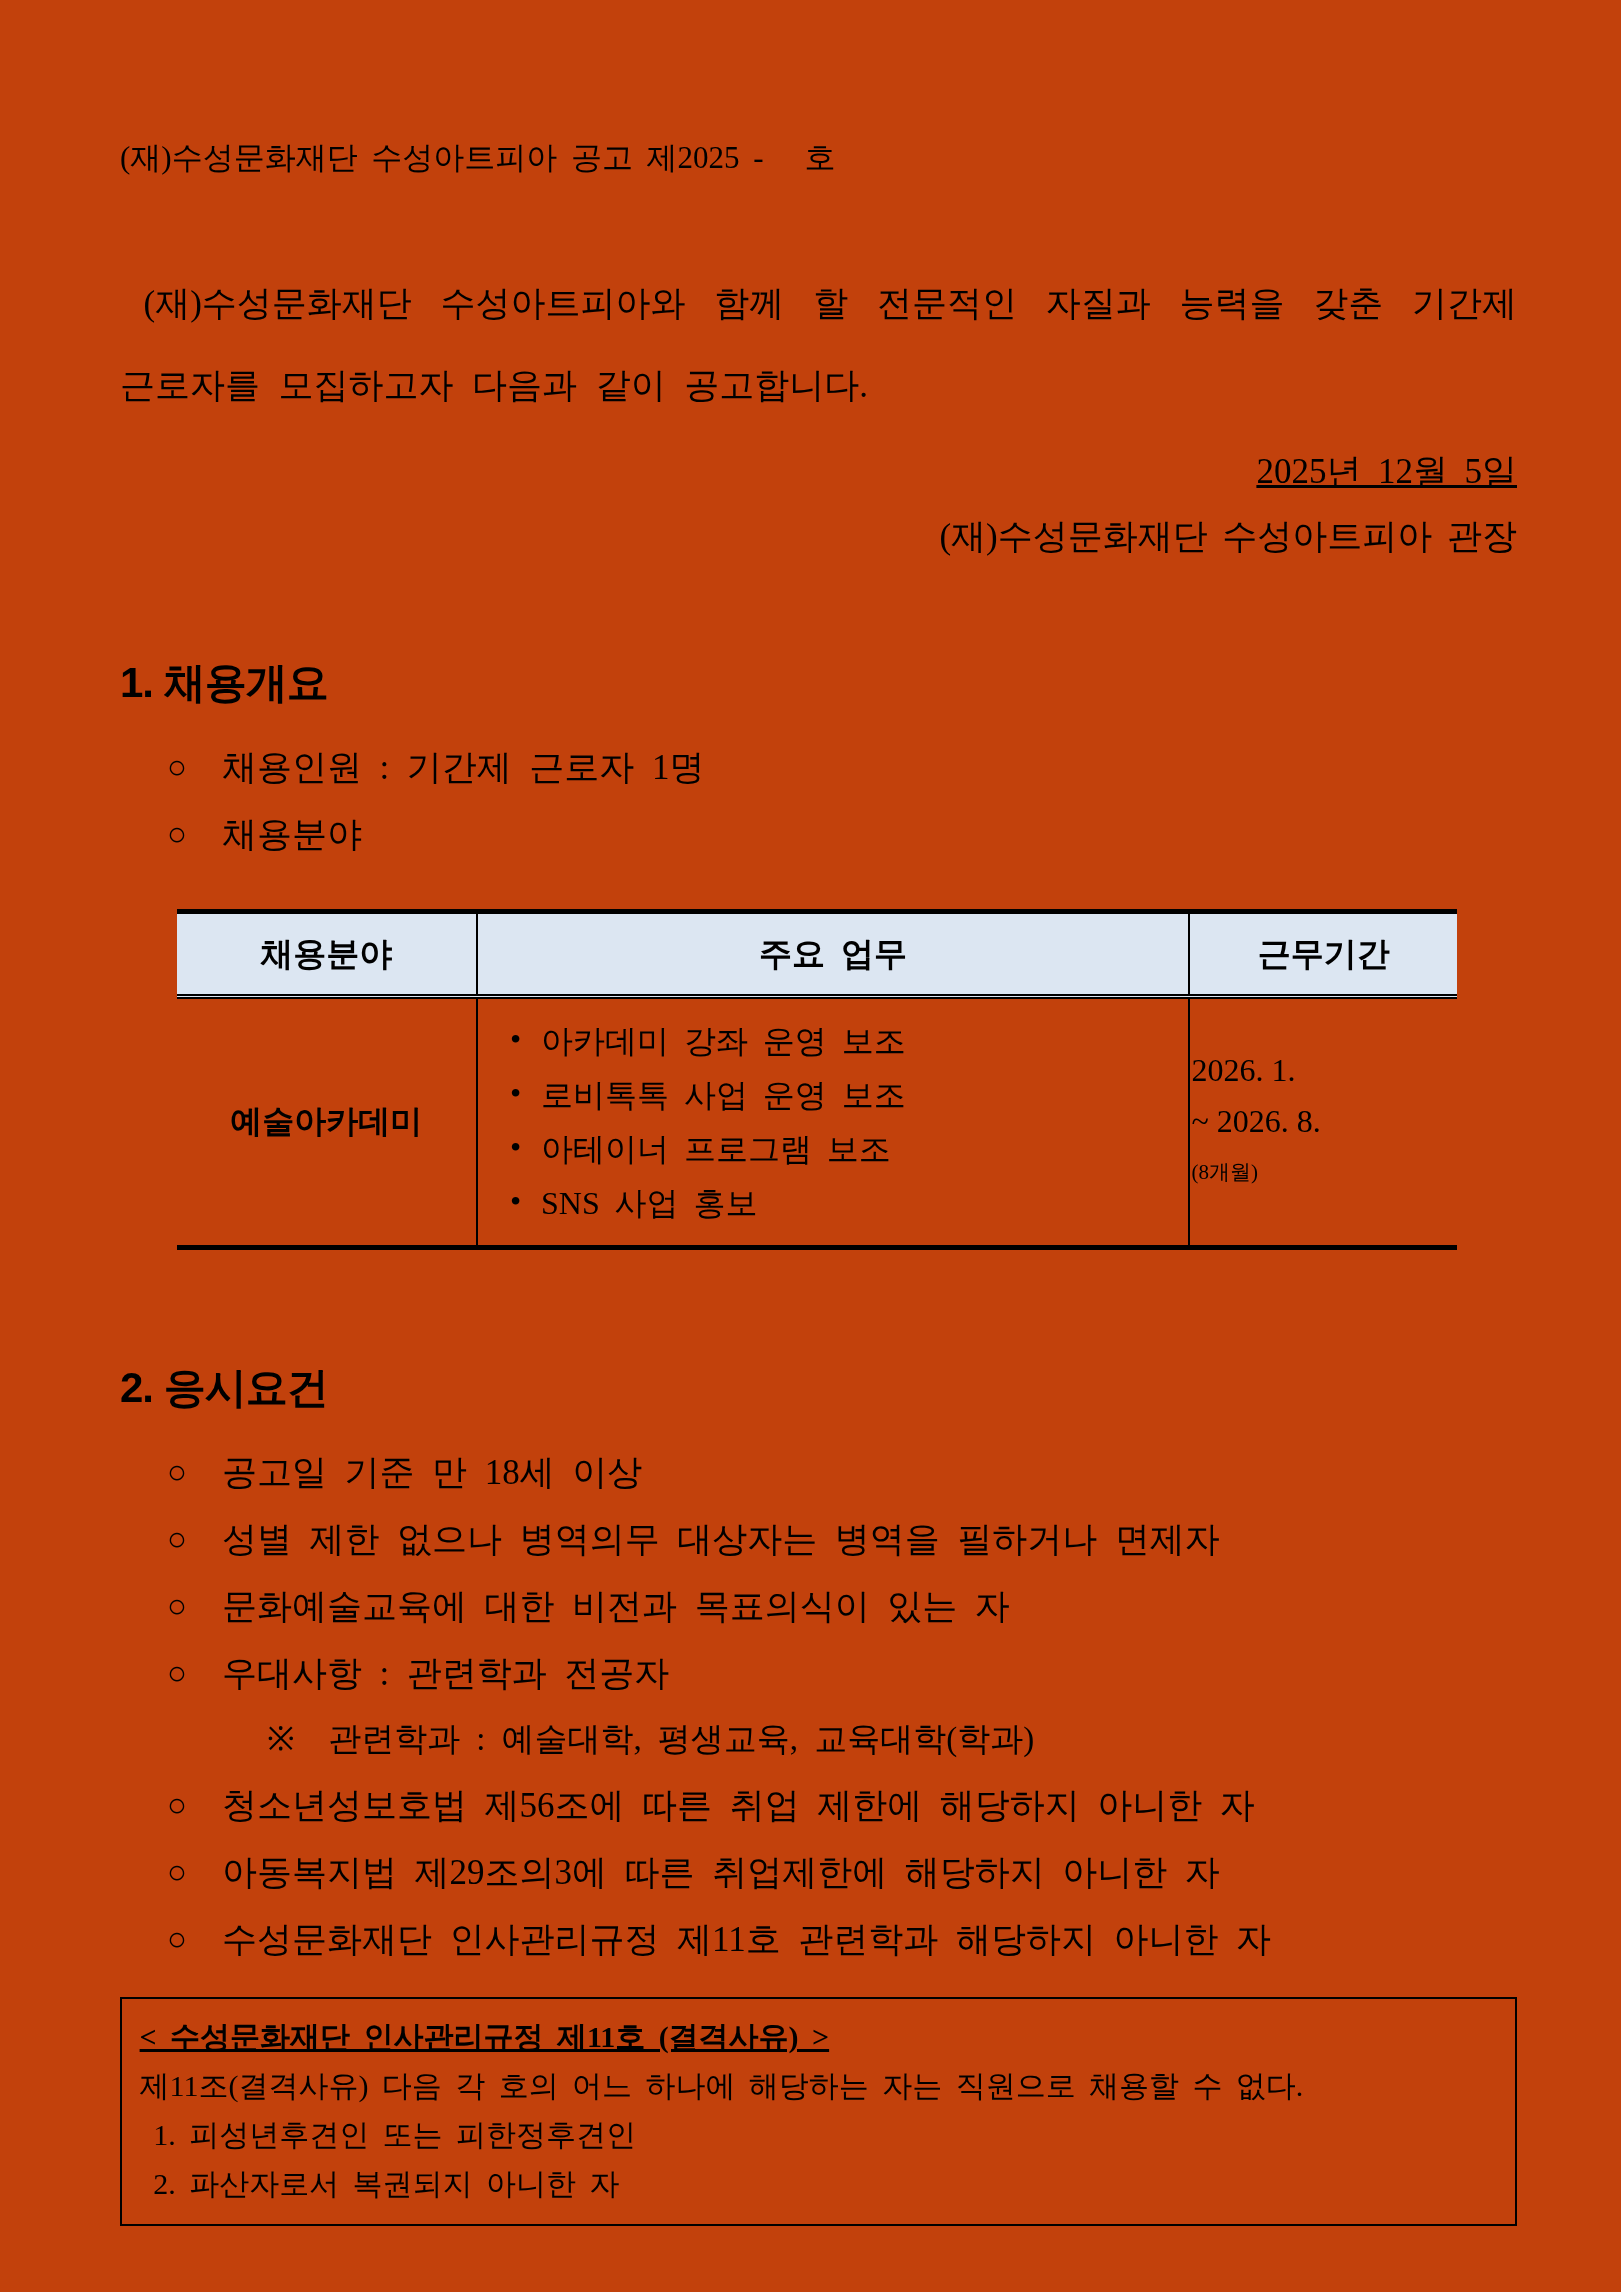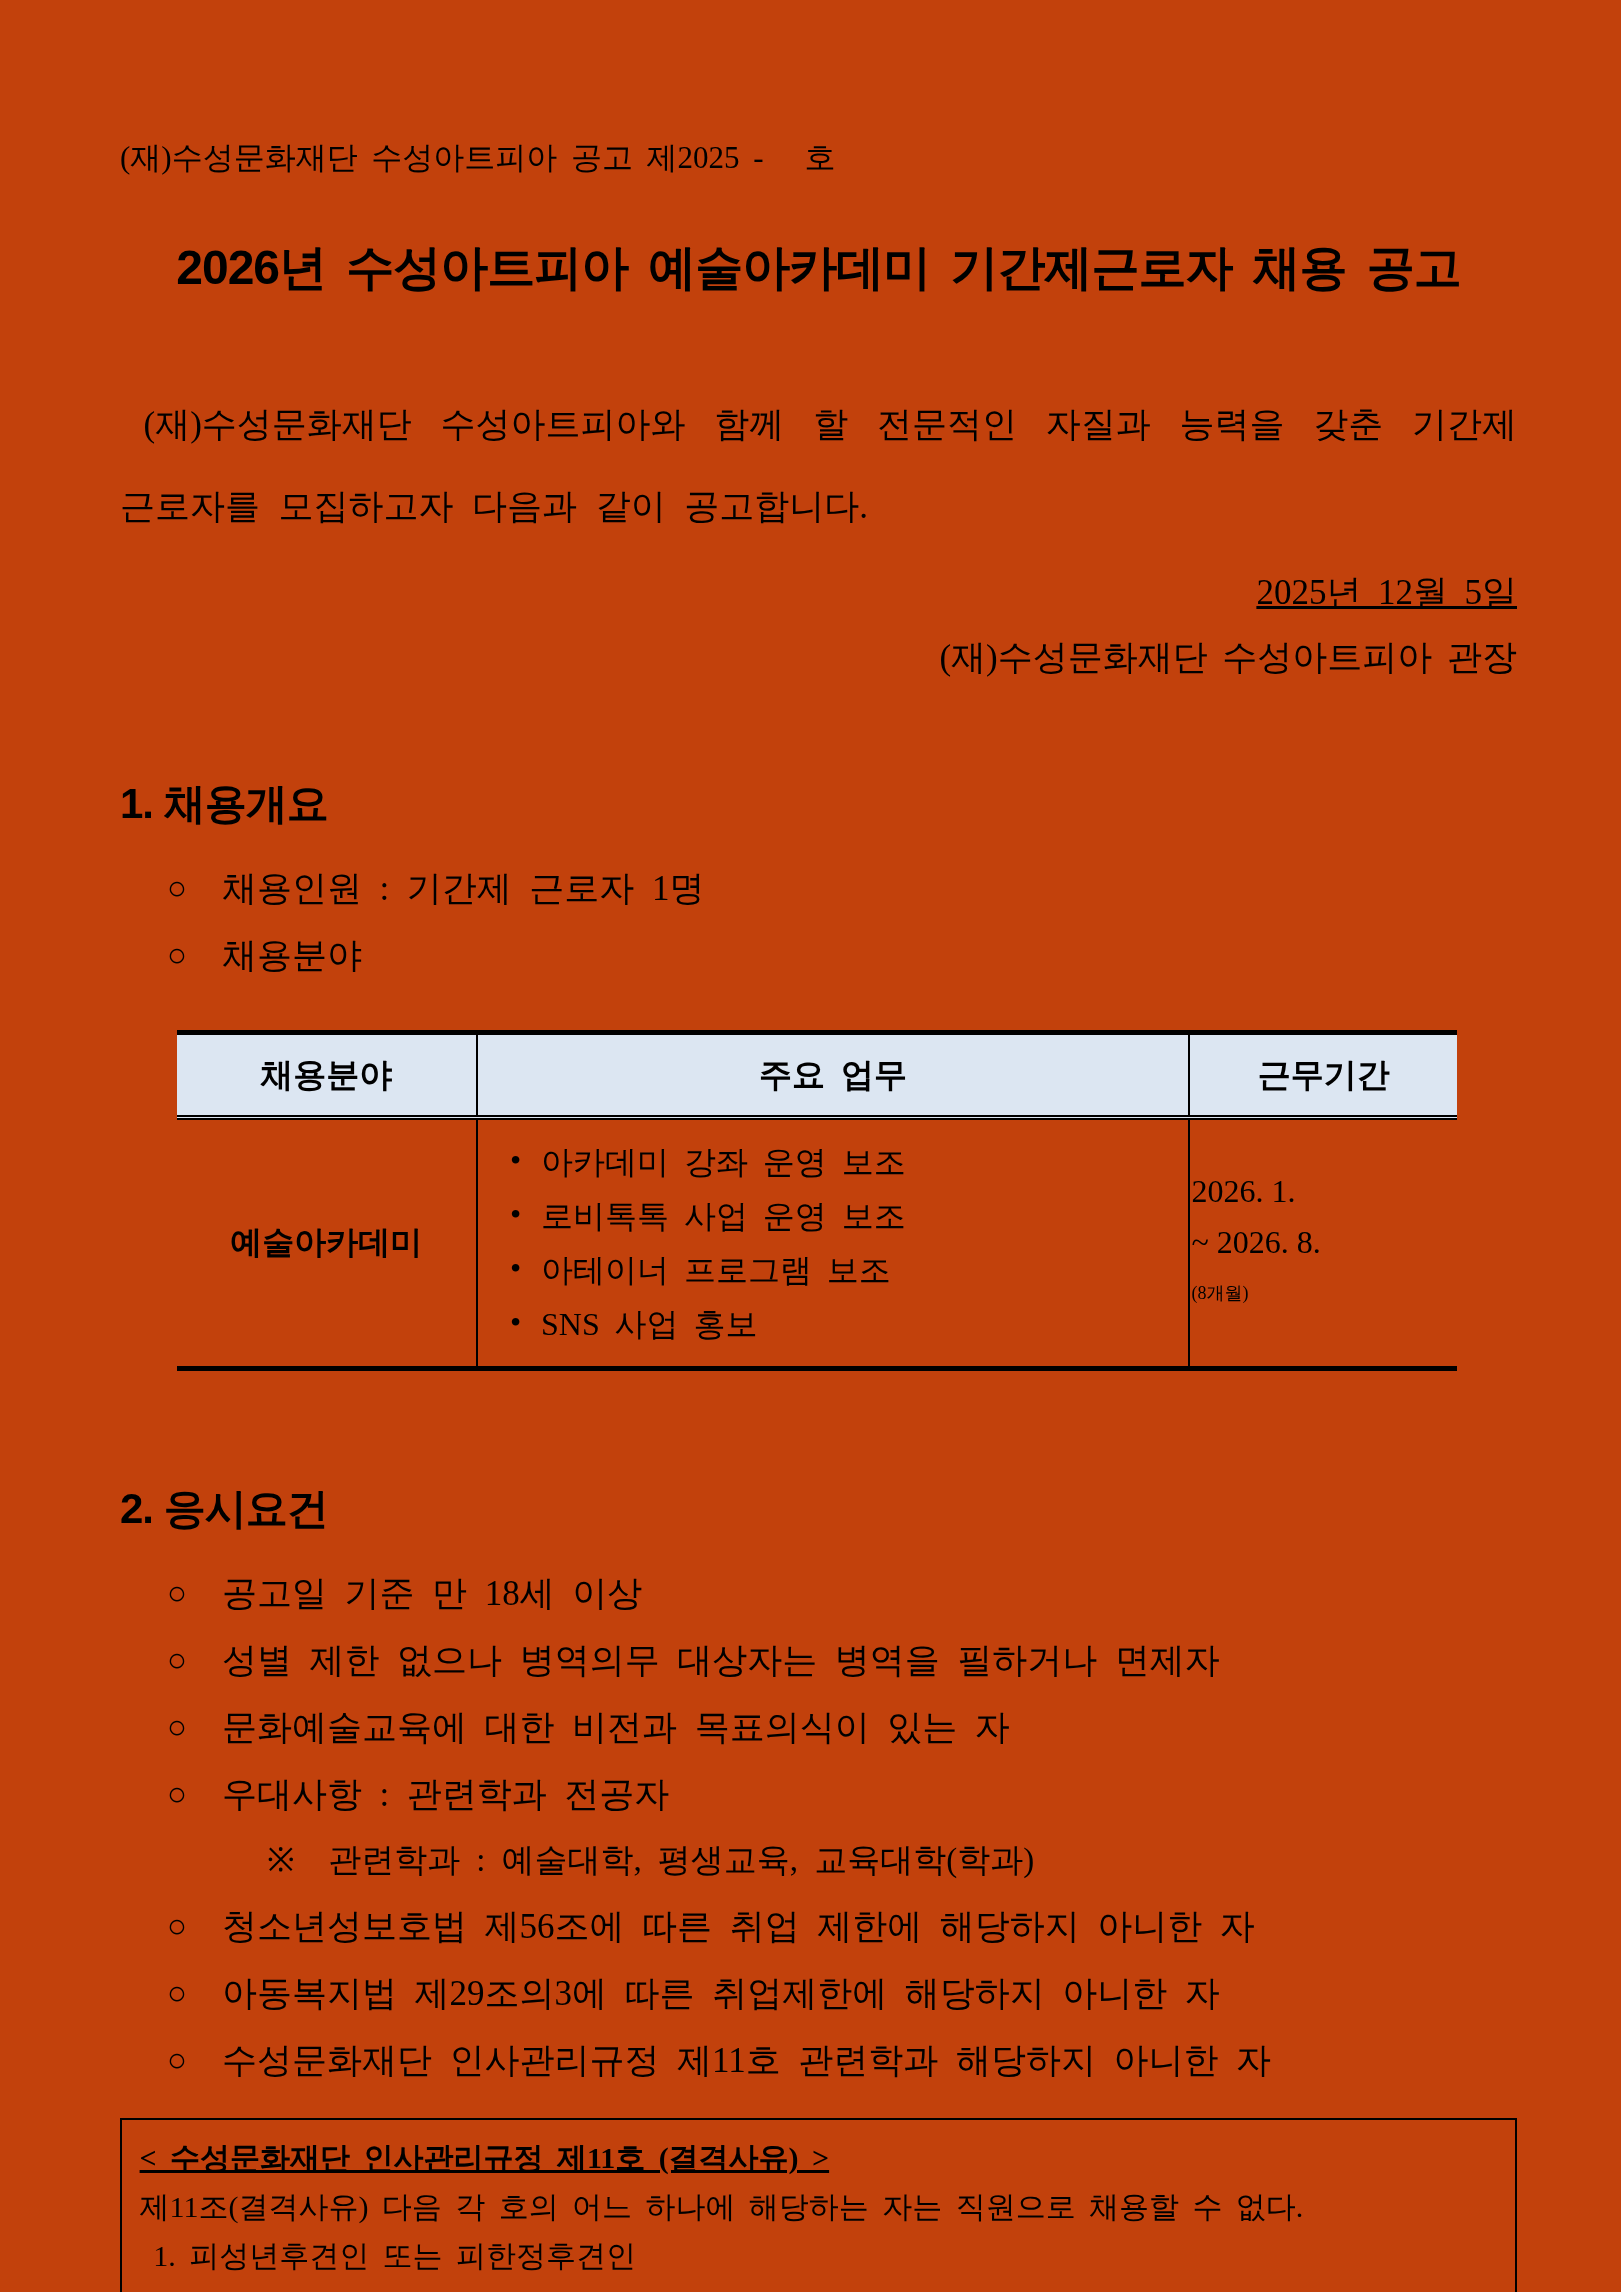--- a/index.html
+++ b/index.html
@@ -104,21 +104,21 @@
   .jobs-table td {
     vertical-align: middle;
     height: 202px;
   }
   .jobs-table th + th, .jobs-table td + td { border-left: 2px solid #000; }
   .cell-field { text-align: center; font-weight: bold; font-size: 32px; }
   .duty-list  { padding: 13.7px 0 13.7px 25.5px; }
   .duty-item  { position: relative; padding-left: 37px; line-height: 54px; word-spacing: 6.9px; white-space: nowrap; }
   .duty-item .dot { position: absolute; left: 5.9px; top: -2px; }
   .cell-period { text-align: left; line-height: 51px; margin-left: 8px; }
-  .period-sub  { font-size: 18px; }
+  .period-sub  { font-size: 21px; }
 
   
   .rule-box {
     margin-top: 23.5px;
     border: 2px solid #000;
     padding: 13.7px 21.6px 15.7px 17.6px;
     font-size: 30px;
     line-height: 49px;
     overflow: hidden;
   }
@@ -127,21 +127,20 @@
   .rule-item { padding-left: 13.7px; word-spacing: 5.9px; white-space: nowrap; }
 </style>
 </head>
 <body>
 
 <div class="page">
   <div class="content">
 
     <div class="header-line">(재)수성문화재단 수성아트피아 공고 제2025 -   호</div>
 
-    <div class="doc-title">2026년 수성아트피아 예술아카데미 기간제근로자 채용 공고</div>
 
     <div class="intro">
       <div class="intro-line1">(재)수성문화재단 수성아트피아와 함께 할 전문적인 자질과 능력을 갖춘 기간제</div>
       <div class="intro-line2">근로자를 모집하고자 다음과 같이 공고합니다.</div>
     </div>
 
     <div class="date-line">2025년 12월 5일</div>
     <div class="signer-line">(재)수성문화재단 수성아트피아 관장</div>
 
     <div class="section-heading sec1">1. 채용개요</div>

